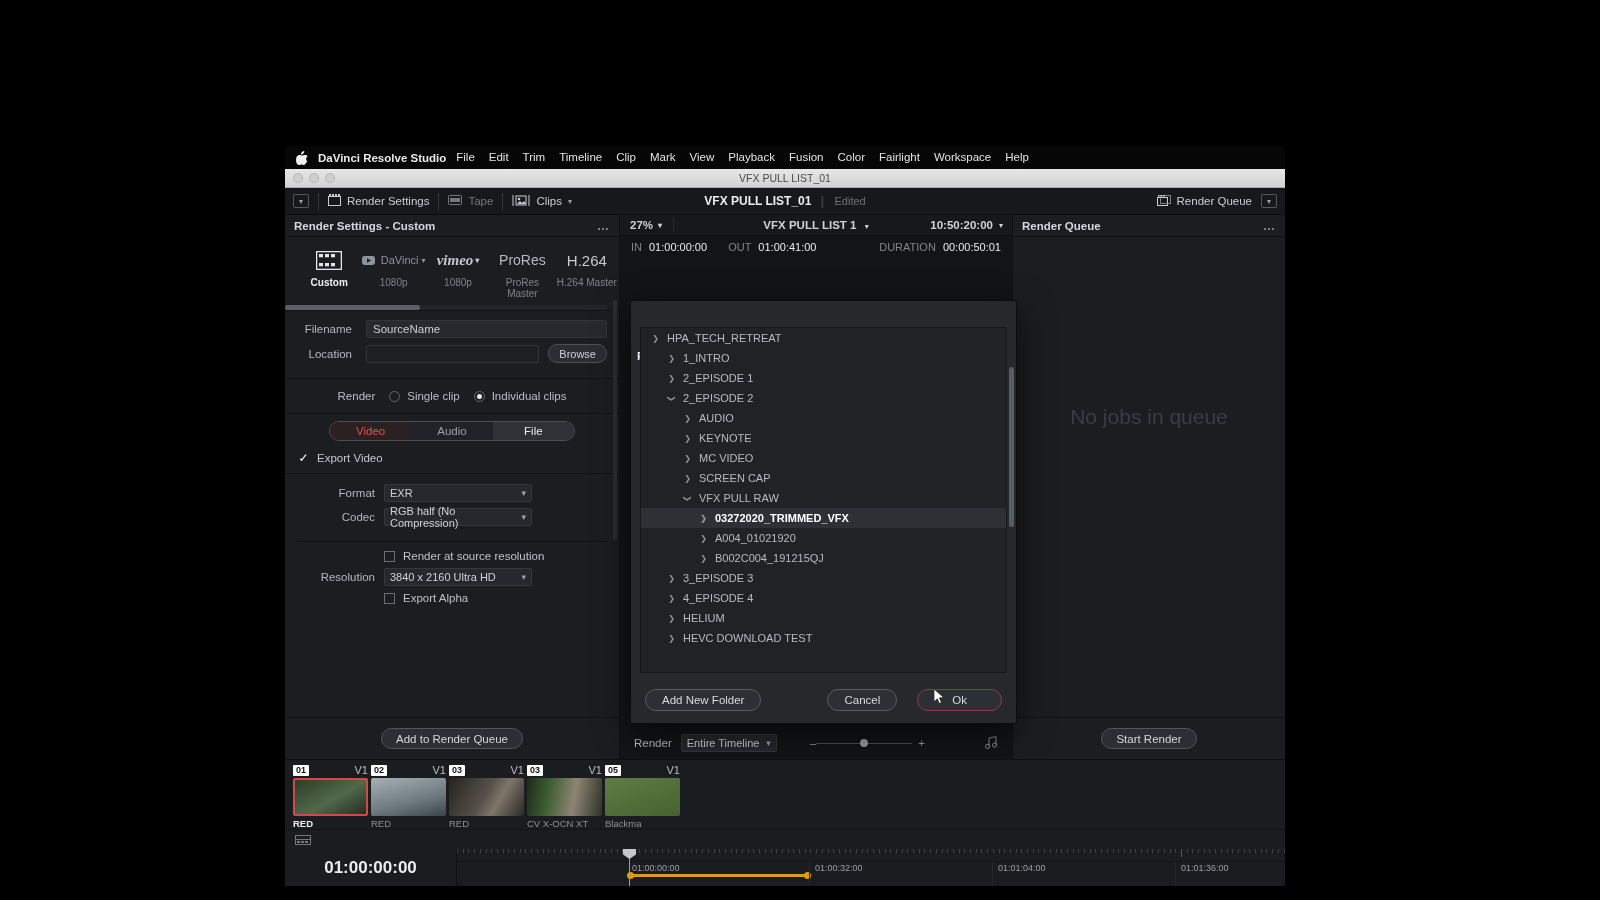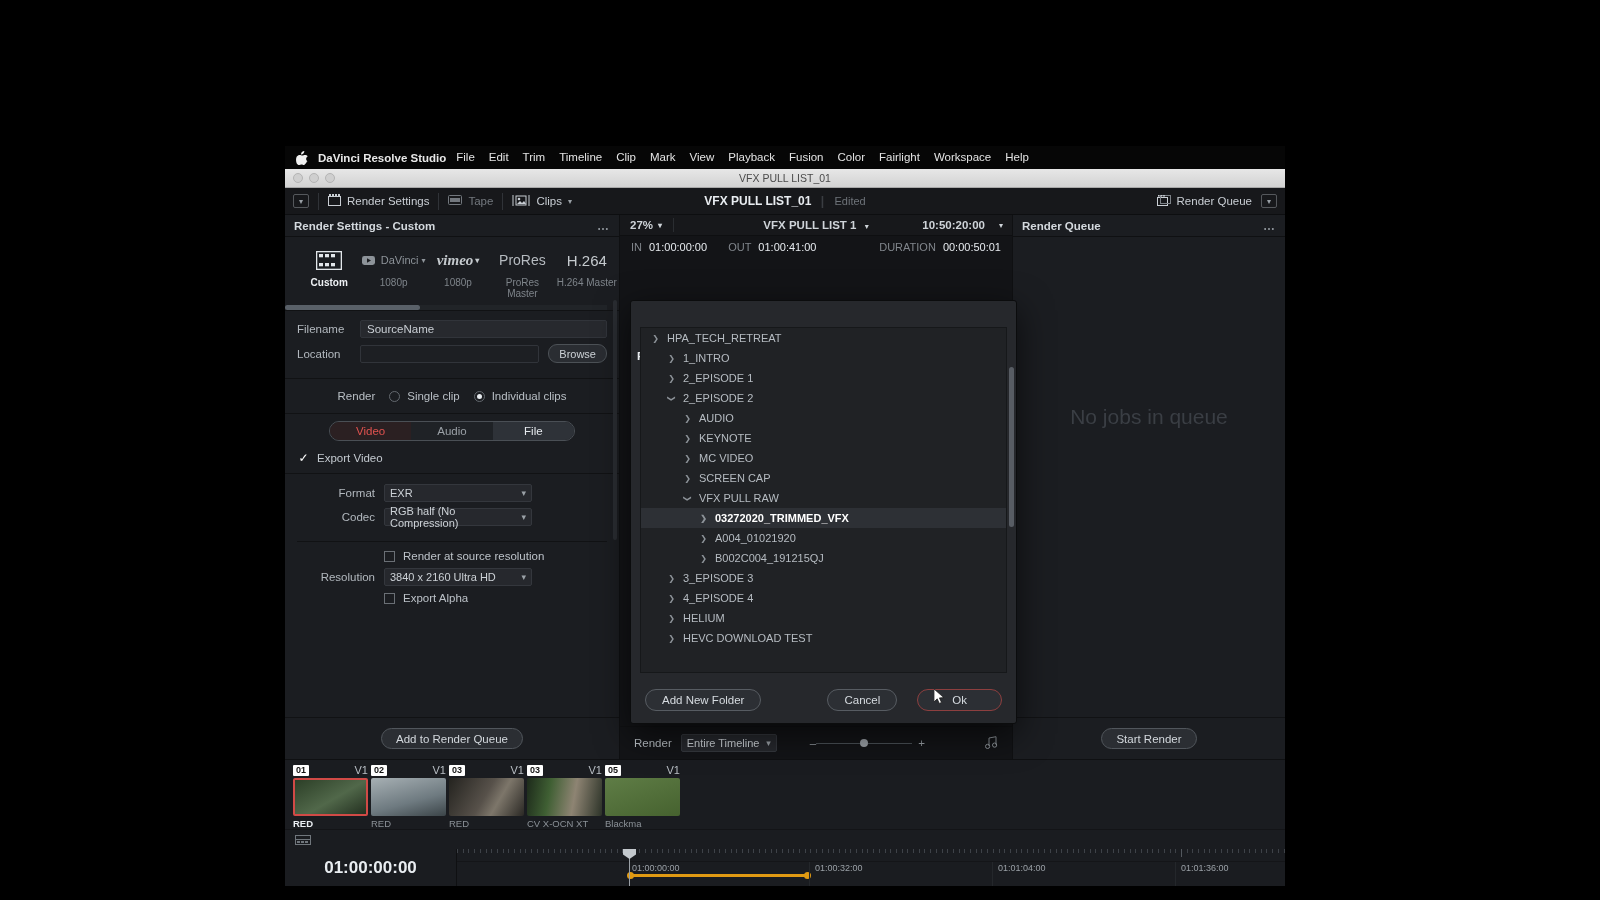--- a/index.html
+++ b/index.html
@@ -72,21 +72,21 @@
   .preset .glyph { height:28px; display:flex; align-items:center; justify-content:center; color:#c5cace; }
   .preset .nm { font-size:10px; color:#7e848a; margin-top:3px; }
   .preset.active .nm { color:#eef1f4; font-weight:bold; }
   .preset-scroll { height:5px; background:#212428; margin:6px 12px 0 0; position:relative; }
   .preset-scroll i { position:absolute; left:0; top:0; height:5px; width:135px; background:#596068; border-radius:3px; }
 
   .sectline { height:1px; background:#111214; }
 
   .rowbox { padding:9px 12px; }
   .frow { display:flex; align-items:center; margin-bottom:6px; }
-  .flabel { width:55px; margin-right:8px; font-size:11.5px; color:#b2b8be; }
+  .flabel { width:55px; text-align:right; margin-right:14px; font-size:11.5px; color:#b2b8be; }
   .finput {
     flex:1; height:18px; background:#27292e; border:1px solid #31343a; border-radius:2px;
     font-size:11.5px; color:#c9ced4; padding:0 6px; display:flex; align-items:center;
   }
   .finput.empty { background:#1d1f23; }
   .btn-sm {
     height:19px; padding:0 10px; border:1px solid #4c5156; border-radius:9px;
     background:#2a2d32; font-size:11px; color:#cdd2d7; display:flex; align-items:center; margin-left:9px;
   }
 
@@ -119,21 +119,21 @@
   .addqueue-bar { position:absolute; left:0; right:0; bottom:0; height:42px; border-top:1px solid #111214; display:flex; align-items:center; justify-content:center; }
   .btn-pill { height:21px; padding:0 14px; border:1px solid #51565c; border-radius:11px; background:#2b2e33; font-size:11.5px; color:#d3d8dd; display:flex; align-items:center; }
 
   .left-scroll { position:absolute; right:2px; top:85px; width:4px; height:240px; background:#2a2d32; border-radius:2px; }
 
   
   .vw-head { height:21px; background:#17181b; border-bottom:1px solid #0e0f11; display:flex; align-items:center; font-size:11.5px; color:#cfd4d9; position:relative; }
   .vw-zoom { display:flex; align-items:center; gap:5px; padding-left:10px; font-weight:bold; }
   .vwsep { width:1px; height:14px; background:#2a2d31; margin:0 11px; }
   .vw-name { position:absolute; left:0; right:0; text-align:center; font-weight:bold; pointer-events:none; }
-  .vw-tc { margin-left:auto; display:flex; align-items:center; gap:14px; padding-right:9px; font-weight:bold; }
+  .vw-tc { margin-left:auto; display:flex; align-items:center; gap:6px; padding-right:9px; font-weight:bold; }
   .vw-inout { height:22px; display:flex; align-items:center; font-size:11px; color:#e6eaee; padding:0 11px; gap:7px; }
   .vw-inout .k { color:#81868c; }
   .vw-inout .spacer { flex:1; }
   .viewer-body { position:absolute; left:0; right:0; top:43px; bottom:33px; background:#131417; }
   .render-ctl { position:absolute; left:0; right:0; bottom:0; height:33px; display:flex; align-items:center; padding:0 14px; gap:9px; font-size:11.5px; color:#b9bfc5; border-top:1px solid #101113; }
   .zoom-slider { display:flex; align-items:center; gap:0; margin-left:24px; color:#9ba1a7; }
   .zs-line { width:44px; height:1px; background:#4a4f55; }
   .zs-knob { width:8px; height:8px; border-radius:50%; background:#9ba1a7; }
   .audio-ico { margin-left:auto; color:#8d9399; }
 

